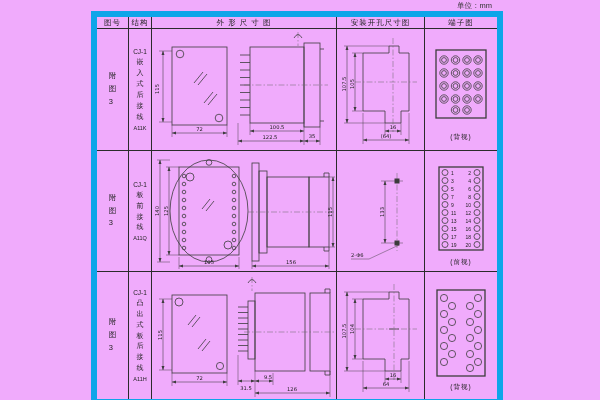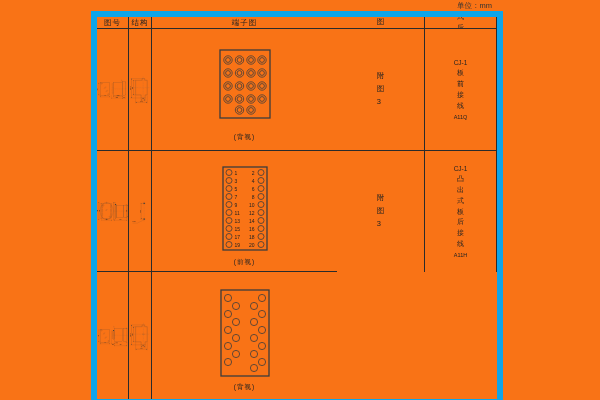--- a/index.html
+++ b/index.html
@@ -1,16 +1,16 @@
 <!DOCTYPE html>
 <html><head>
 <meta charset="utf-8">
 <style>
   html,body{margin:0;padding:0;background:#fff;}
-  .sheet{position:relative;width:600px;height:400px;background:#f97316;overflow:hidden;
+  .sheet{position:relative;width:600px;height:400px;background:#f0abfc;overflow:hidden;
          font-family:"Liberation Sans","DejaVu Sans",sans-serif;color:#222;}
   .unit{position:absolute;top:1px;left:428px;width:64px;font-size:7.5px;text-align:right;color:#333;}
   .tbl{position:absolute;left:91px;top:11px;width:400px;height:382px;
        display:grid;grid-template-columns:32px 23px 185px 88px 72px;
        grid-template-rows:12px 122px 121px 127px;
        border:6px solid #0ea5e9;box-sizing:content-box;}
   .c{border-right:1px solid #2b2b2b;border-bottom:1px solid #2b2b2b;box-sizing:border-box;
      overflow:hidden;display:flex;align-items:center;justify-content:center;position:relative;}
   .c.lastcol{border-right:none;}
   .c.lastrow{border-bottom:none;}
@@ -48,20 +48,22 @@
 </svg>
 
 <div class="sheet">
 
   <div class="unit">单位：mm</div>
 
   <div class="tbl">
 
     <div class="c hd">图号</div>
     <div class="c hd">结构</div>
+    <div class="c hd">外 形 尺 寸 图</div>
+    <div class="c hd">安装开孔尺寸图</div>
     <div class="c hd lastcol">端子图</div>
 
     <div class="c">
       <div class="figtxt">附图3</div>
     </div>
     <div class="c structcell">
       <div class="model">CJ-1</div>
       <div class="chars">嵌入式后接线</div>
       <div class="code">A11K</div>
     </div>

